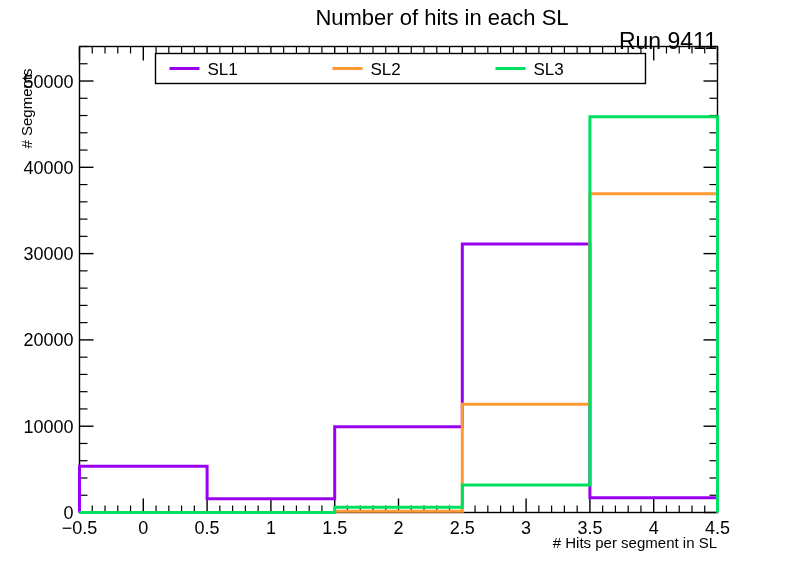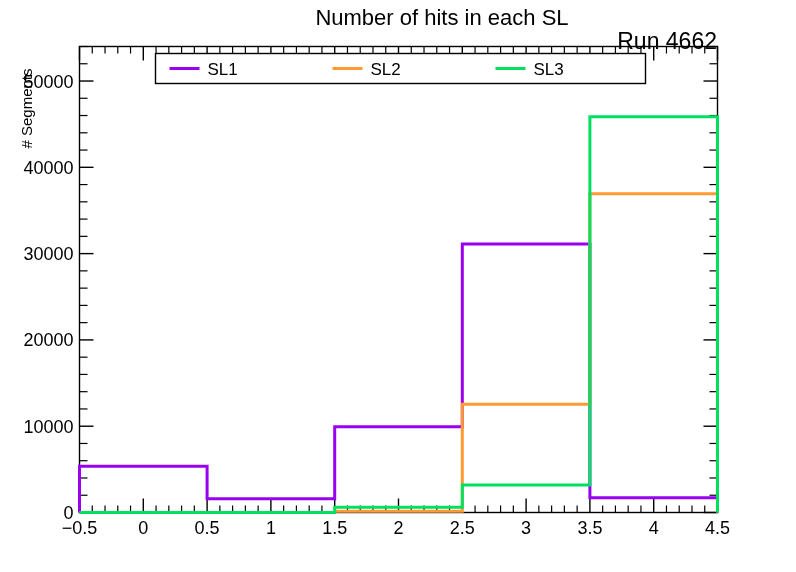--- a/index.html
+++ b/index.html
@@ -29,24 +29,25 @@
   .xlab{font-size:18px;text-anchor:middle;}
   .legend-text{font-size:17px;}
 </style>
 </head>
 <body>
 
 <div id="root">
 
   <div class="abs" id="chart-title">Number of hits in each SL</div>
 
-  <div class="abs" id="run-label">Run 4662</div>
+  <div class="abs" id="run-label">Run 9411</div>
 
   <div class="abs" id="y-axis-title"># Segments</div>
 
+  <div class="abs" id="x-axis-title"># Hits per segment in SL</div>
 
   <svg id="plot-svg" class="abs" width="796" height="572">
     <g id="frame-group">
         <rect x="79.5" y="46.5" width="638" height="466" fill="none" stroke="#000" stroke-width="1.4"></rect>
       </g>
     <g id="ytick-group">
         <line x1="79.5" y1="512.5" x2="93.5" y2="512.5" stroke="#000" stroke-width="1.4"></line>
         <line x1="717.5" y1="512.5" x2="703.5" y2="512.5" stroke="#000" stroke-width="1.4"></line>
         <line x1="79.5" y1="426.2037037037037" x2="93.5" y2="426.2037037037037" stroke="#000" stroke-width="1.4"></line>
         <line x1="717.5" y1="426.2037037037037" x2="703.5" y2="426.2037037037037" stroke="#000" stroke-width="1.4"></line>

